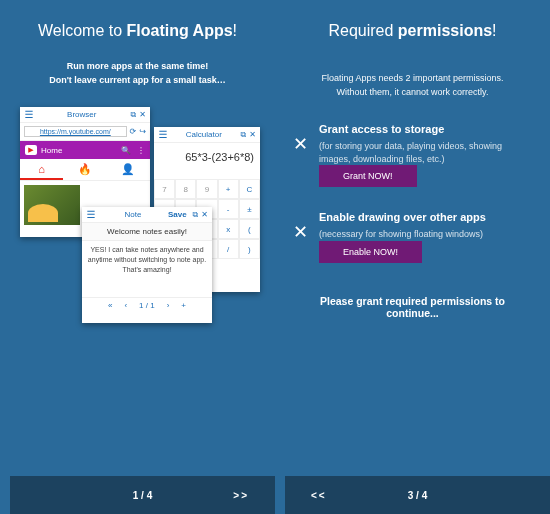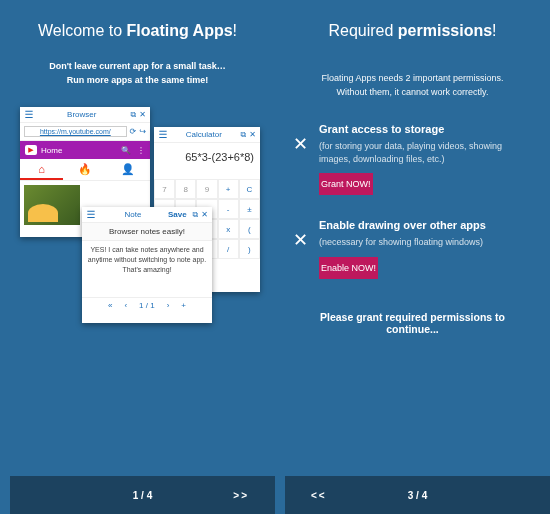--- a/index.html
+++ b/index.html
@@ -9,21 +9,21 @@
   .panel-right .content { padding: 22px 18px 0; text-align: center; }
   h1 { font-size: 16px; font-weight: 400; }
   h1 b { font-weight: 700; }
   .tagline { font-size: 9px; font-weight: 600; margin-top: 20px; line-height: 1.5; }
   .subtitle { font-size: 9px; margin-top: 32px; line-height: 1.5; opacity: 0.95; }
   .perm-block { text-align: left; margin-top: 24px; display: flex; align-items: flex-start; gap: 10px; }
   .perm-x { font-size: 18px; font-weight: 300; margin-top: 10px; width: 16px; }
   .perm-body { flex: 1; }
   .perm-title { font-size: 11px; font-weight: 700; }
   .perm-desc { font-size: 9px; opacity: 0.8; margin-top: 5px; line-height: 1.4; }
-  .perm-btn { display: inline-block; background: #be185d; color: #fff; font-size: 9px; padding: 6px 2px; margin-top: 8px; border: none; cursor: pointer; }
+  .perm-btn { display: inline-block; background: #701a75; color: #fff; font-size: 9px; padding: 6px 24px; border: none; cursor: pointer; }
   .continue { font-size: 10.5px; font-weight: 700; margin-top: 32px; }
   .footer { position: absolute; bottom: 0; left: 10px; right: 0; height: 38px; background: #1c425f; display: flex; align-items: center; justify-content: space-between; padding: 0 26px; font-size: 10px; font-weight: 600; }
   .footer .mid { position: absolute; left: 50%; transform: translateX(-50%); }
   .footer .nav { cursor: pointer; letter-spacing: 2px; }
 
   
   .mock-area { position: relative; height: 270px; margin-top: 20px; width: 248px; left: -4px; }
   .win { position: absolute; background: #fff; color: #333; box-shadow: 0 2px 6px rgba(0,0,0,0.4); font-size: 8px; }
   .win-header { background: #fff; border-bottom: 1px solid #eee; height: 16px; display: flex; align-items: center; padding: 0 4px; color: #1f6fb8; font-size: 8px; }
   .win-header .hicon { width: 10px; display: inline-flex; justify-content:center; font-size:10px; color:#1f6fb8; margin-right:2px;}
@@ -57,22 +57,22 @@
 </style>
 </head>
 <body>
 
 <div class="panel panel-left">
   <div class="content">
     <h1>
       <span>Welcome to </span><b>Floating Apps</b><span>!</span>
     </h1>
     <div class="tagline">
+      <div>Run more apps at the same time!</div>
       <div>Don't leave current app for a small task…</div>
-      <div>Run more apps at the same time!</div>
     </div>
 
     <div class="mock-area">
 
       <div class="win browser">
         <div class="win-header">
           <span class="hicon">☰</span>
           <span class="htitle">Browser</span>
           <span class="hctl">⧉</span>
           <span class="hctl">✕</span>
@@ -130,21 +130,21 @@
       </div>
 
       <div class="win note">
         <div class="win-header">
           <span class="hicon">☰</span>
           <span class="htitle">Note</span>
           <span class="save">Save</span>
           <span class="hctl">⧉</span>
           <span class="hctl">✕</span>
         </div>
-        <div class="fieldT">Browser notes easily!</div>
+        <div class="fieldT">Welcome notes easily!</div>
         <div class="fieldB">YES! I can take notes anywhere and anytime without switching to note app. That's amazing!</div>
         <div class="toolbar">
           <span>«</span>
           <span>‹</span>
           <span>1 / 1</span>
           <span>›</span>
           <span>+</span>
         </div>
       </div>
     </div>

